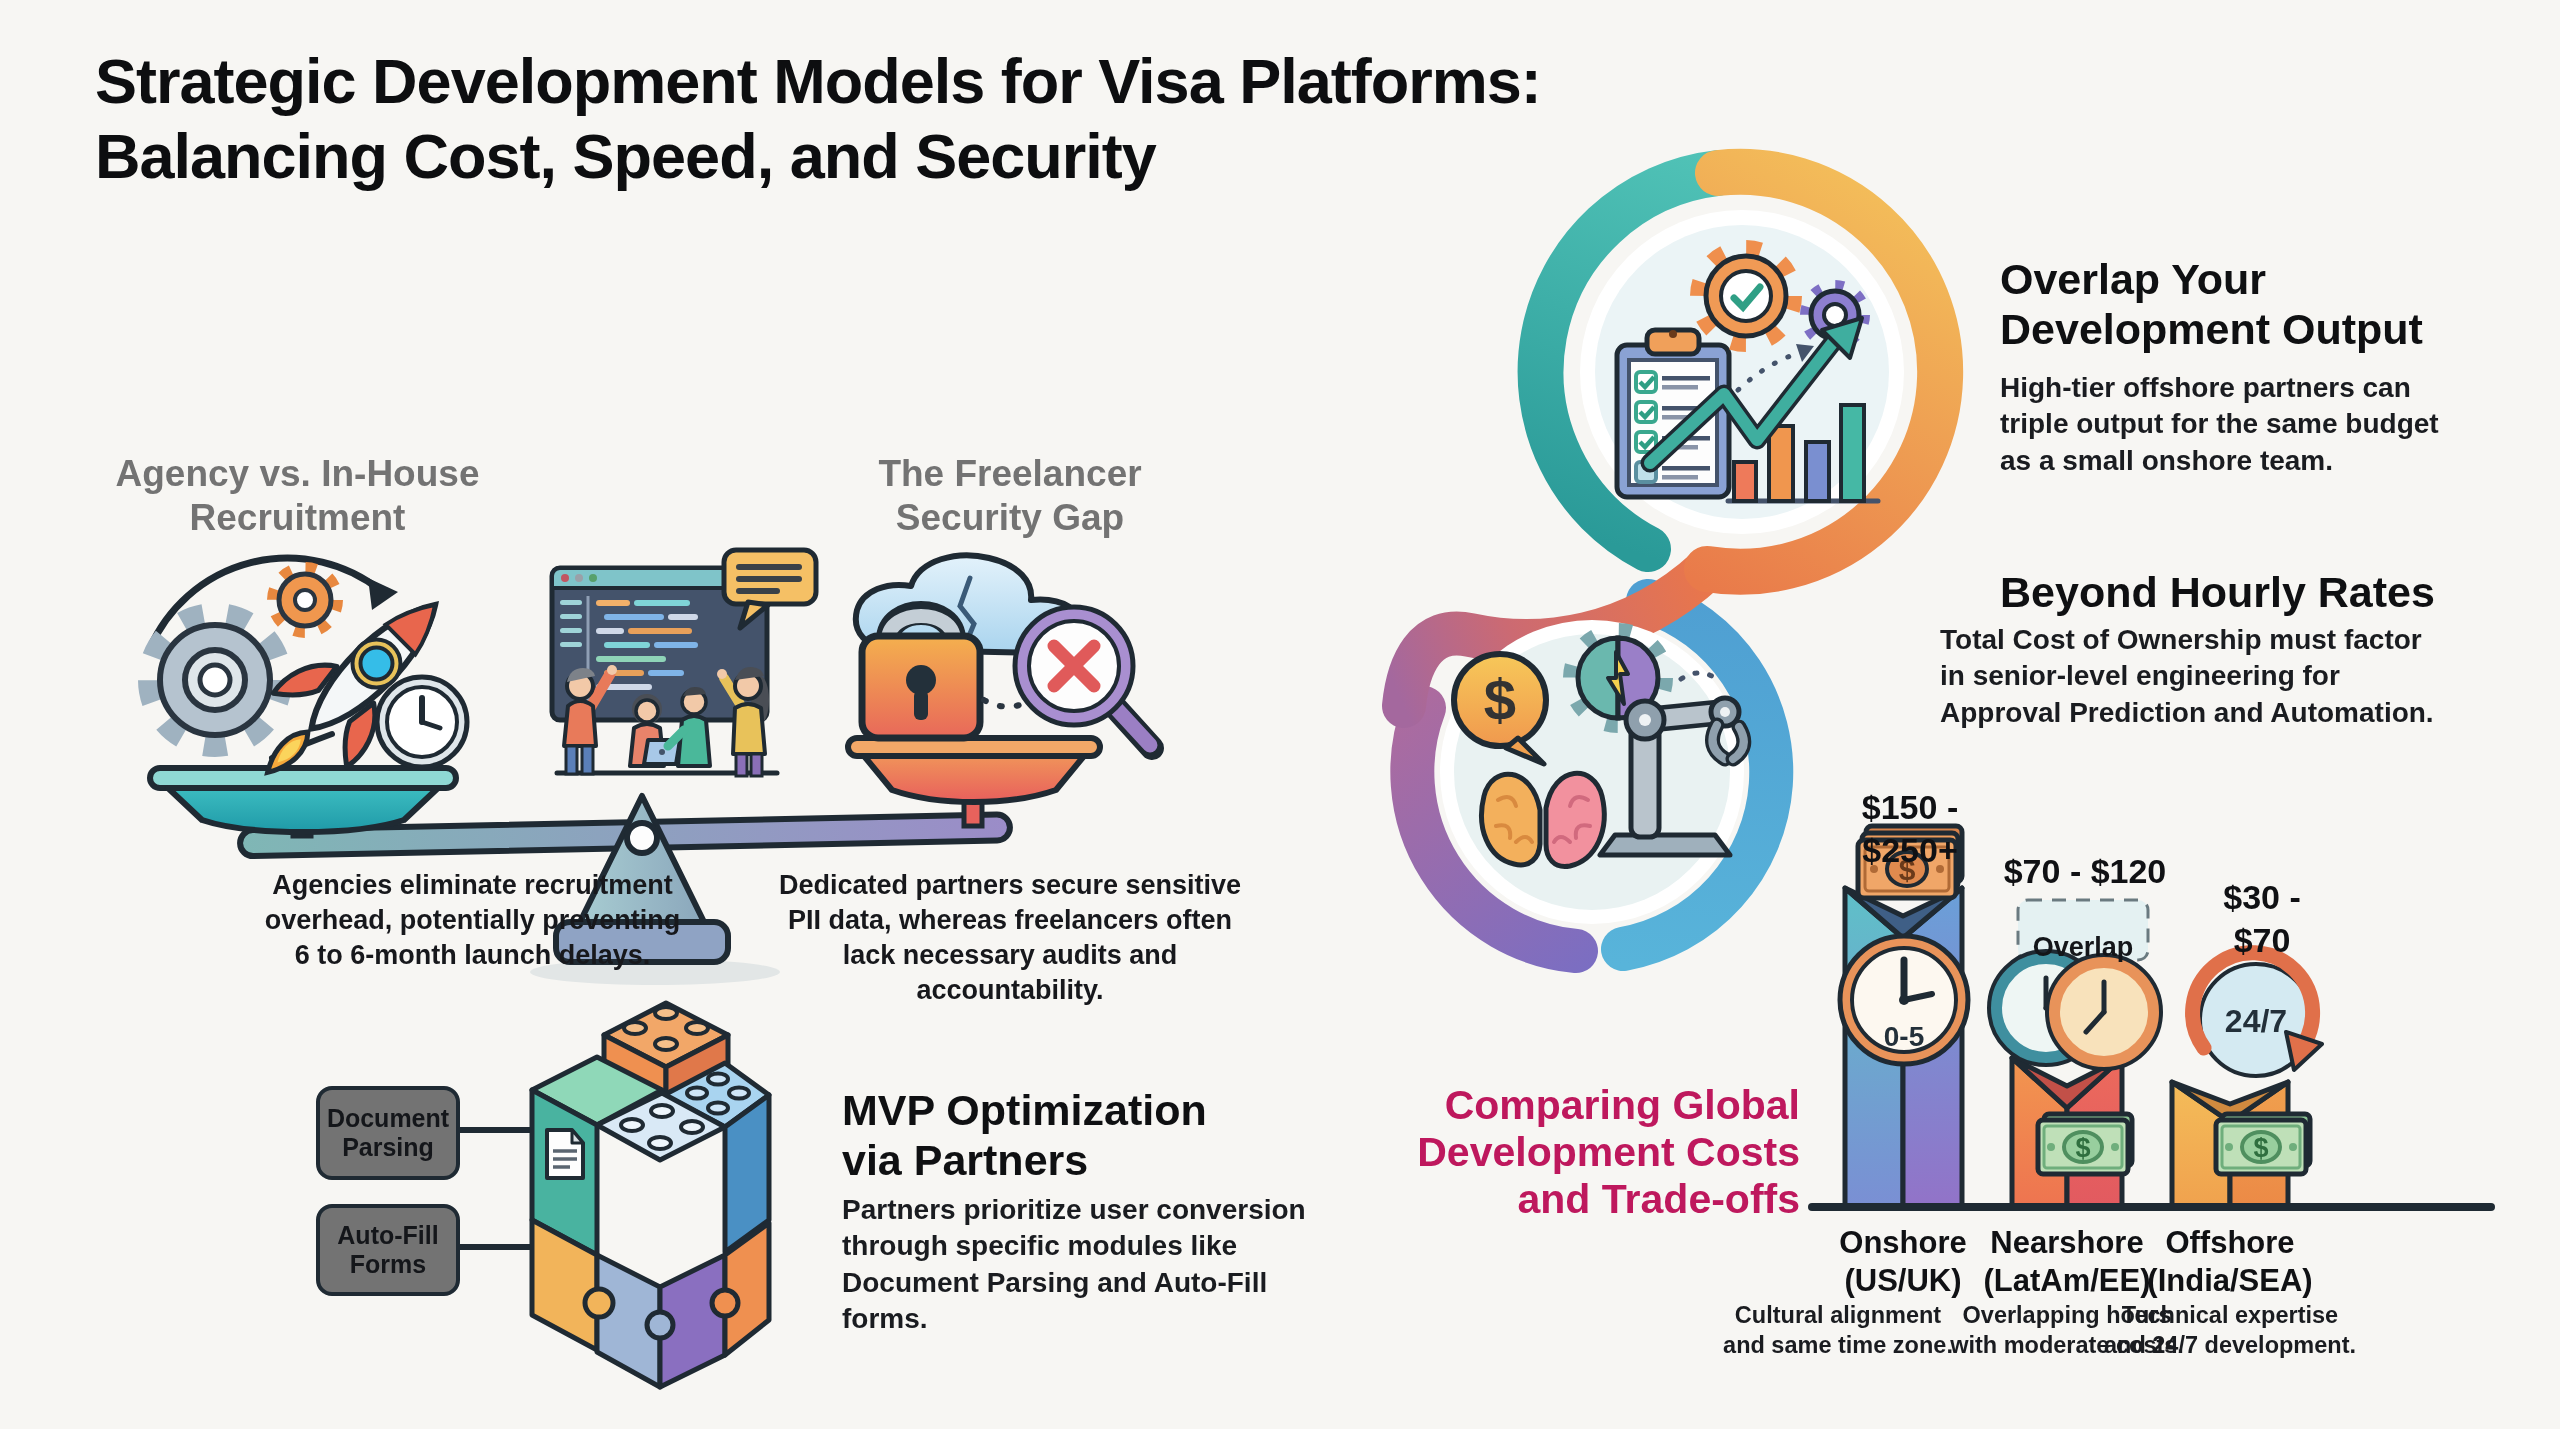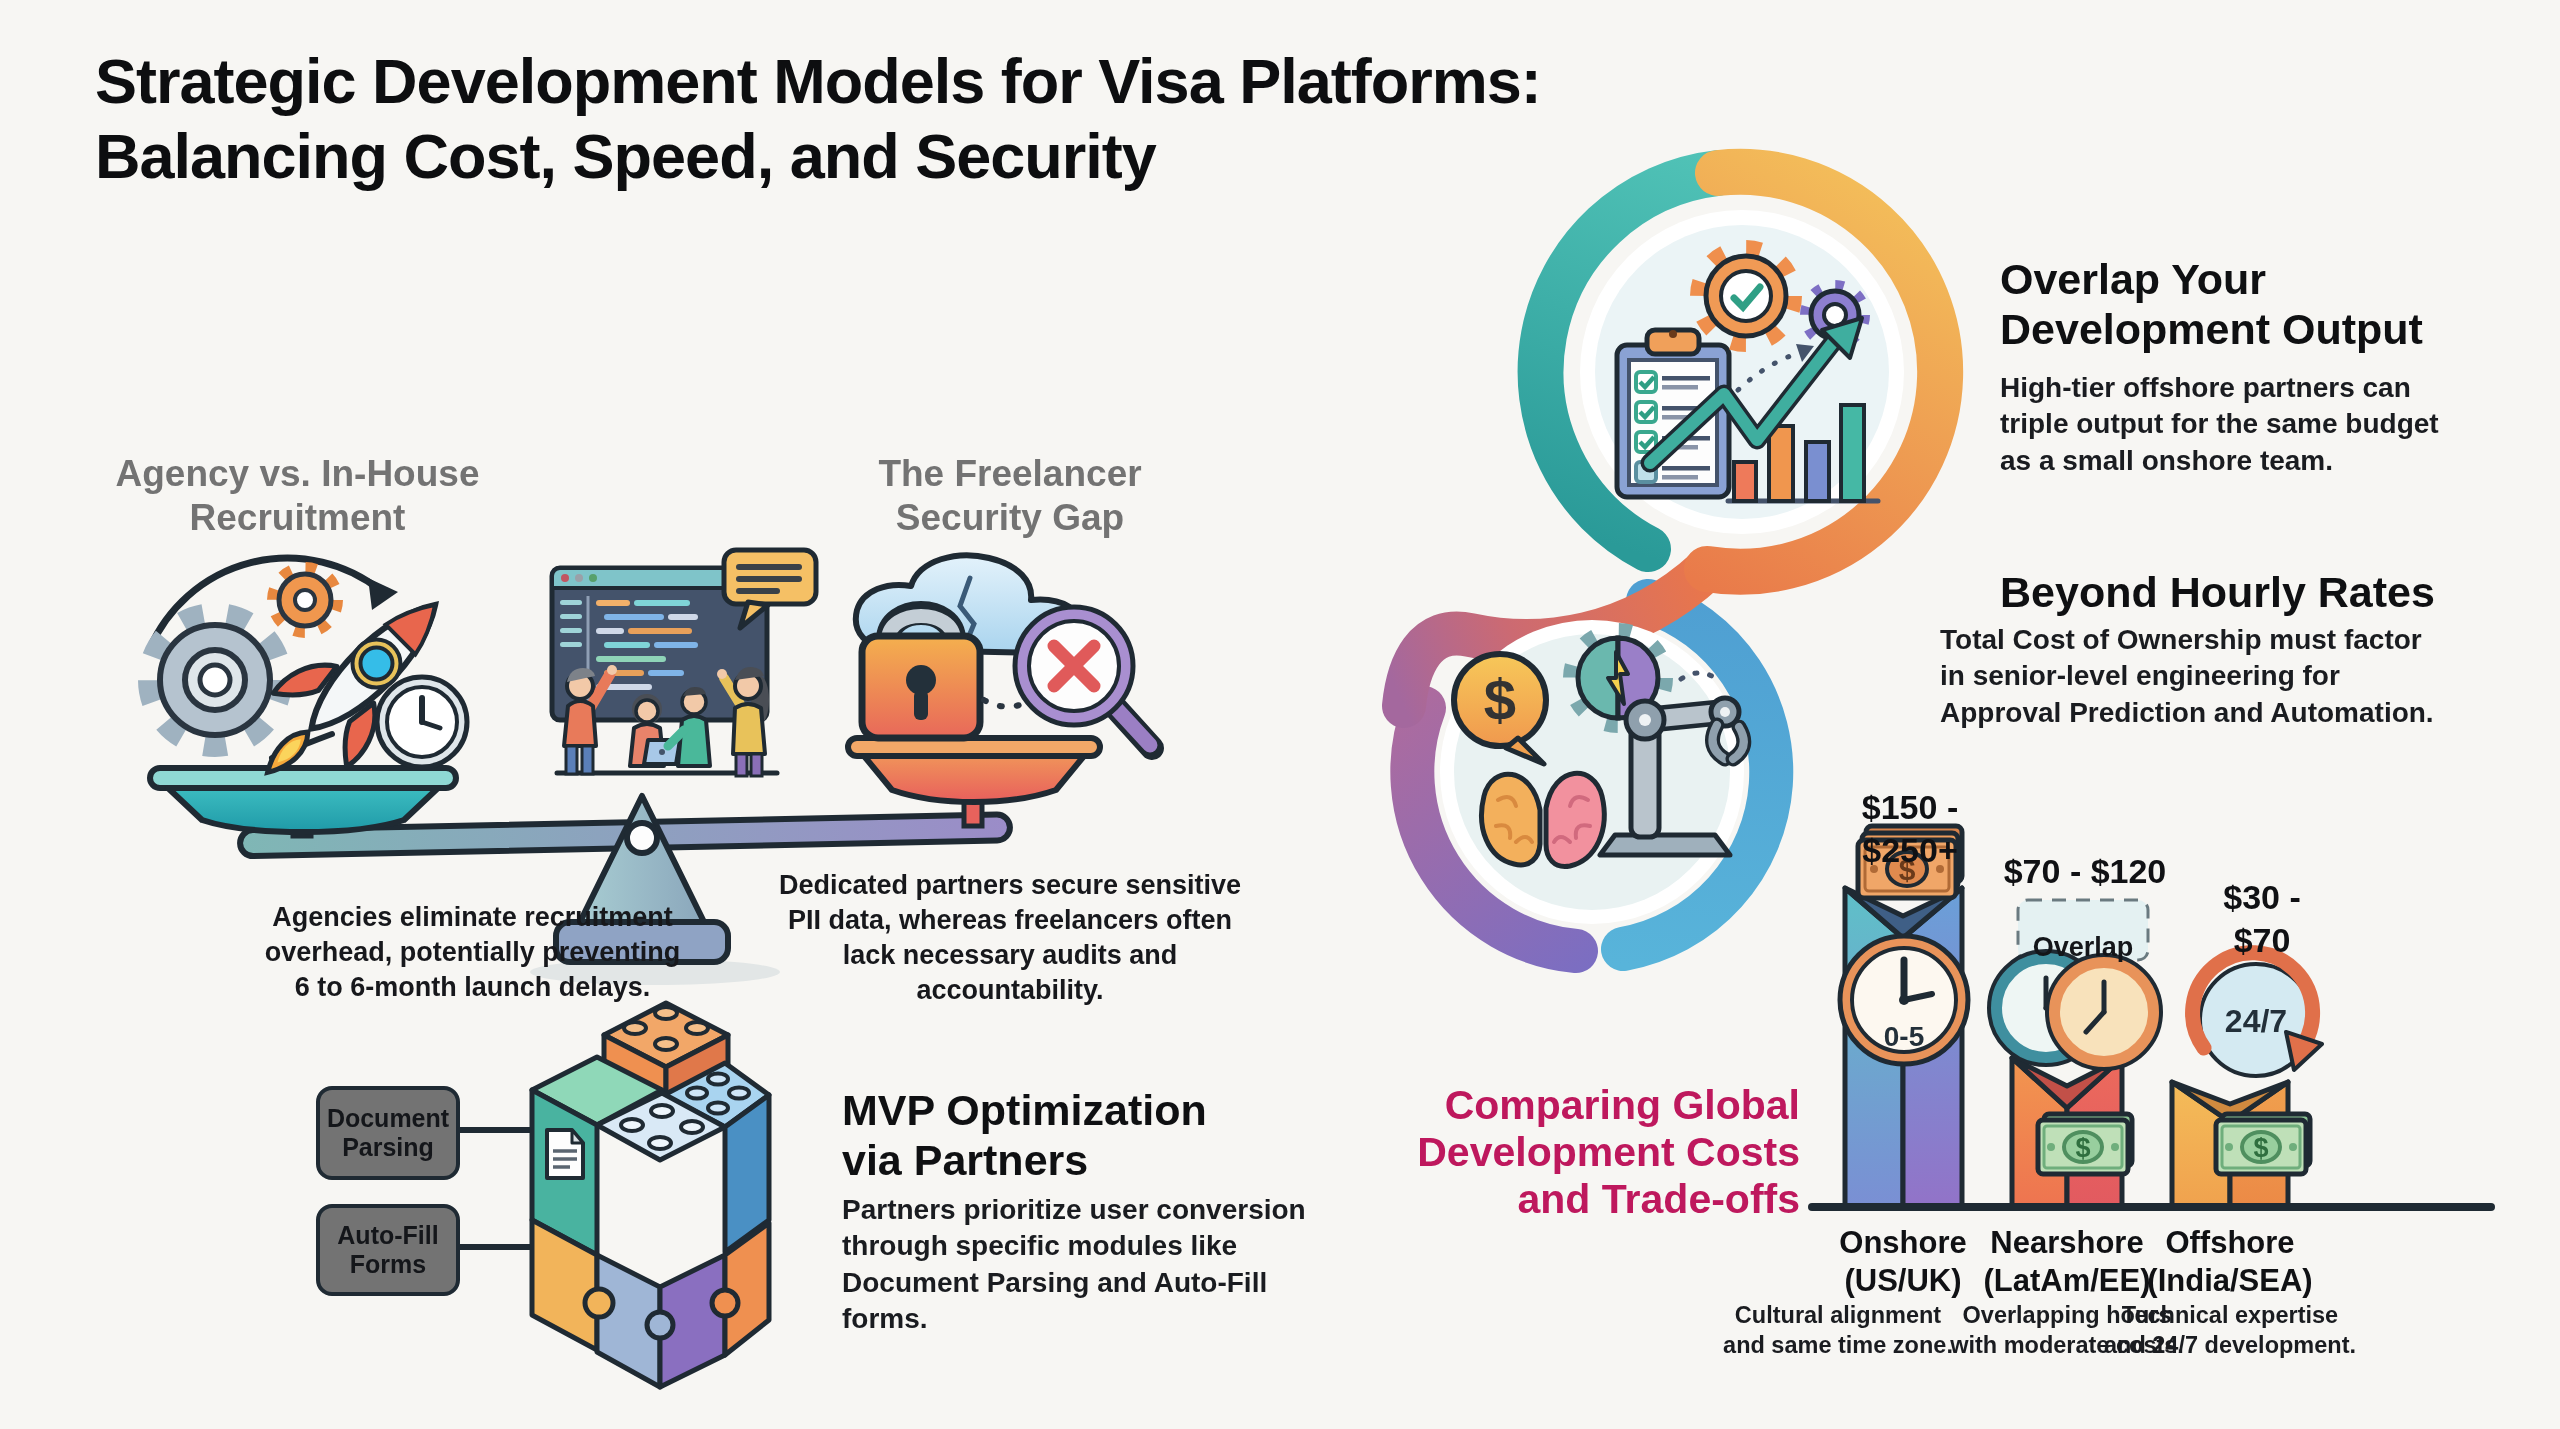--- a/index.html
+++ b/index.html
@@ -475,21 +475,21 @@
   </g>
 </svg>
 
   <div class="abs title">Strategic Development Models for Visa Platforms:
 Balancing Cost, Speed, and Security</div>
 
   <div class="abs sec-h center" style="left:100px;top:452px;width:395px;">Agency vs. In-House
 Recruitment</div>
   <div class="abs sec-h center" style="left:820px;top:452px;width:380px;">The Freelancer
 Security Gap</div>
-  <div class="abs cap center" style="left:240px;top:868px;width:465px;margin-top:32px;">Agencies eliminate recruitment
+  <div class="abs cap center" style="left:240px;top:868px;width:465px;">Agencies eliminate recruitment
 overhead, potentially preventing
 6 to 6-month launch delays.</div>
   <div class="abs cap center" style="left:775px;top:868px;width:470px;">Dedicated partners secure sensitive
 PII data, whereas freelancers often
 lack necessary audits and
 accountability.</div>
 
   <div class="abs callout" style="left:316px;top:1086px;width:136px;height:86px;">Document
 Parsing</div>
   <div class="abs callout" style="left:316px;top:1204px;width:136px;height:84px;">Auto-Fill

